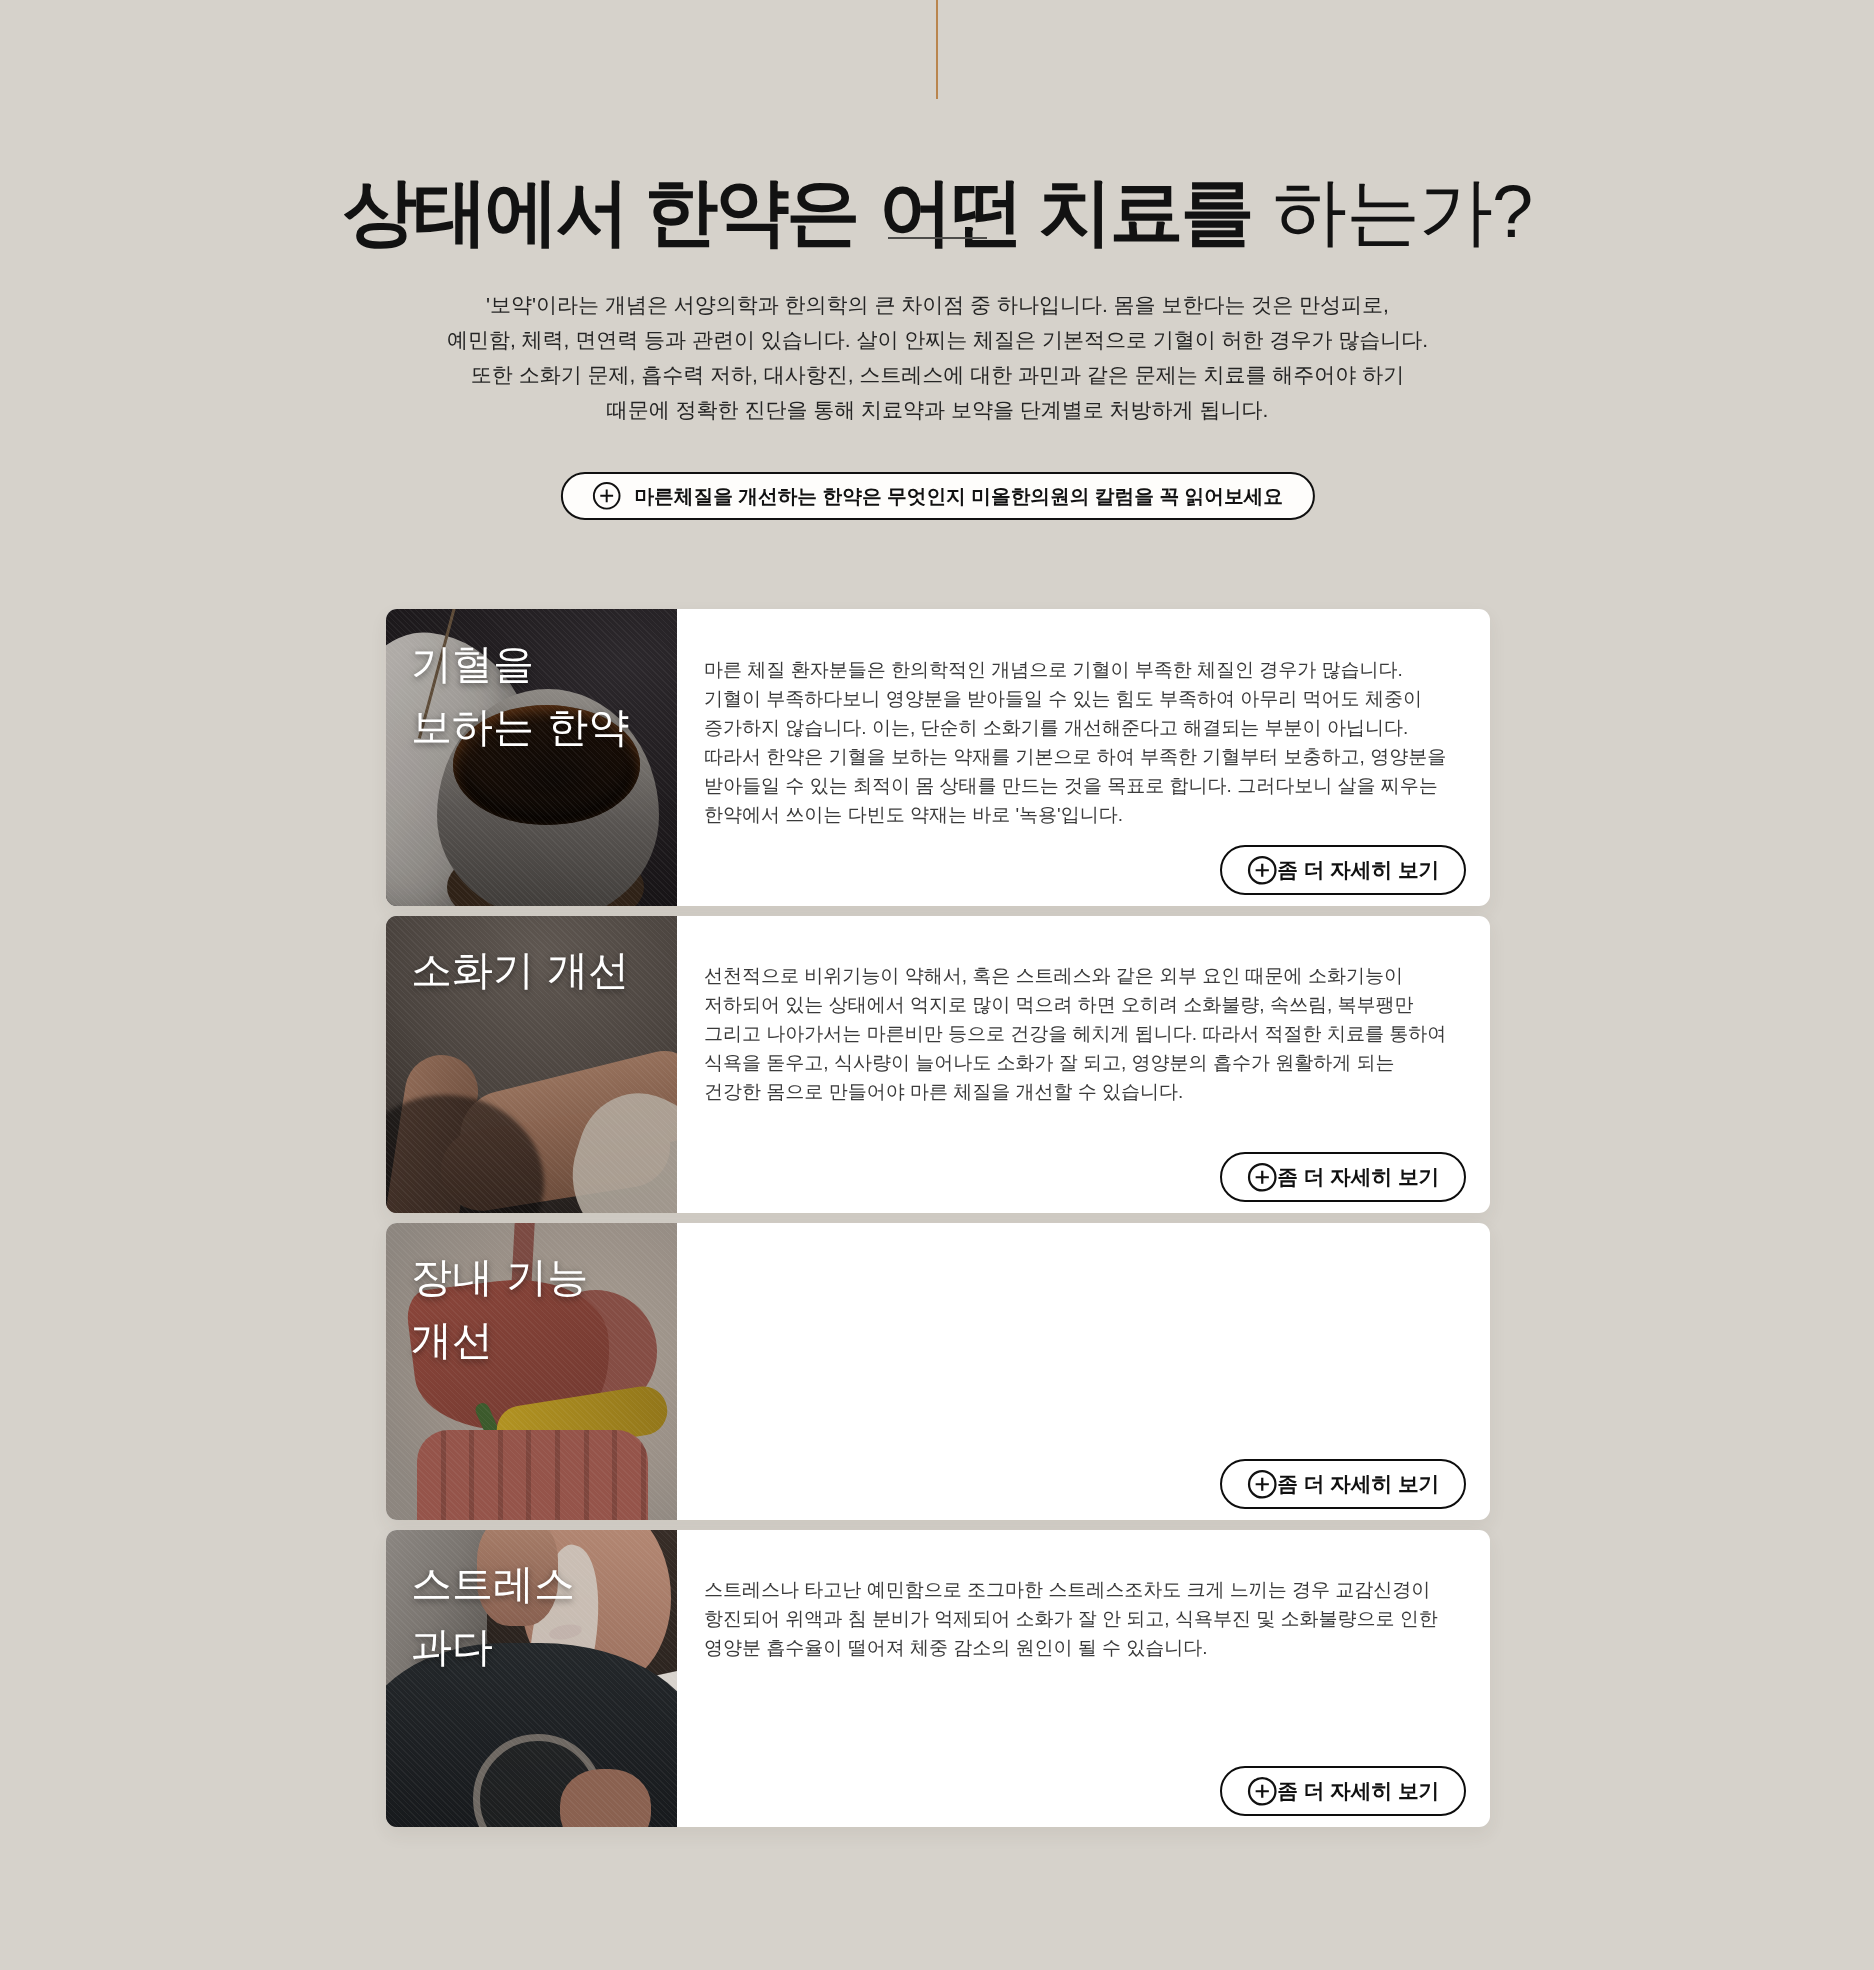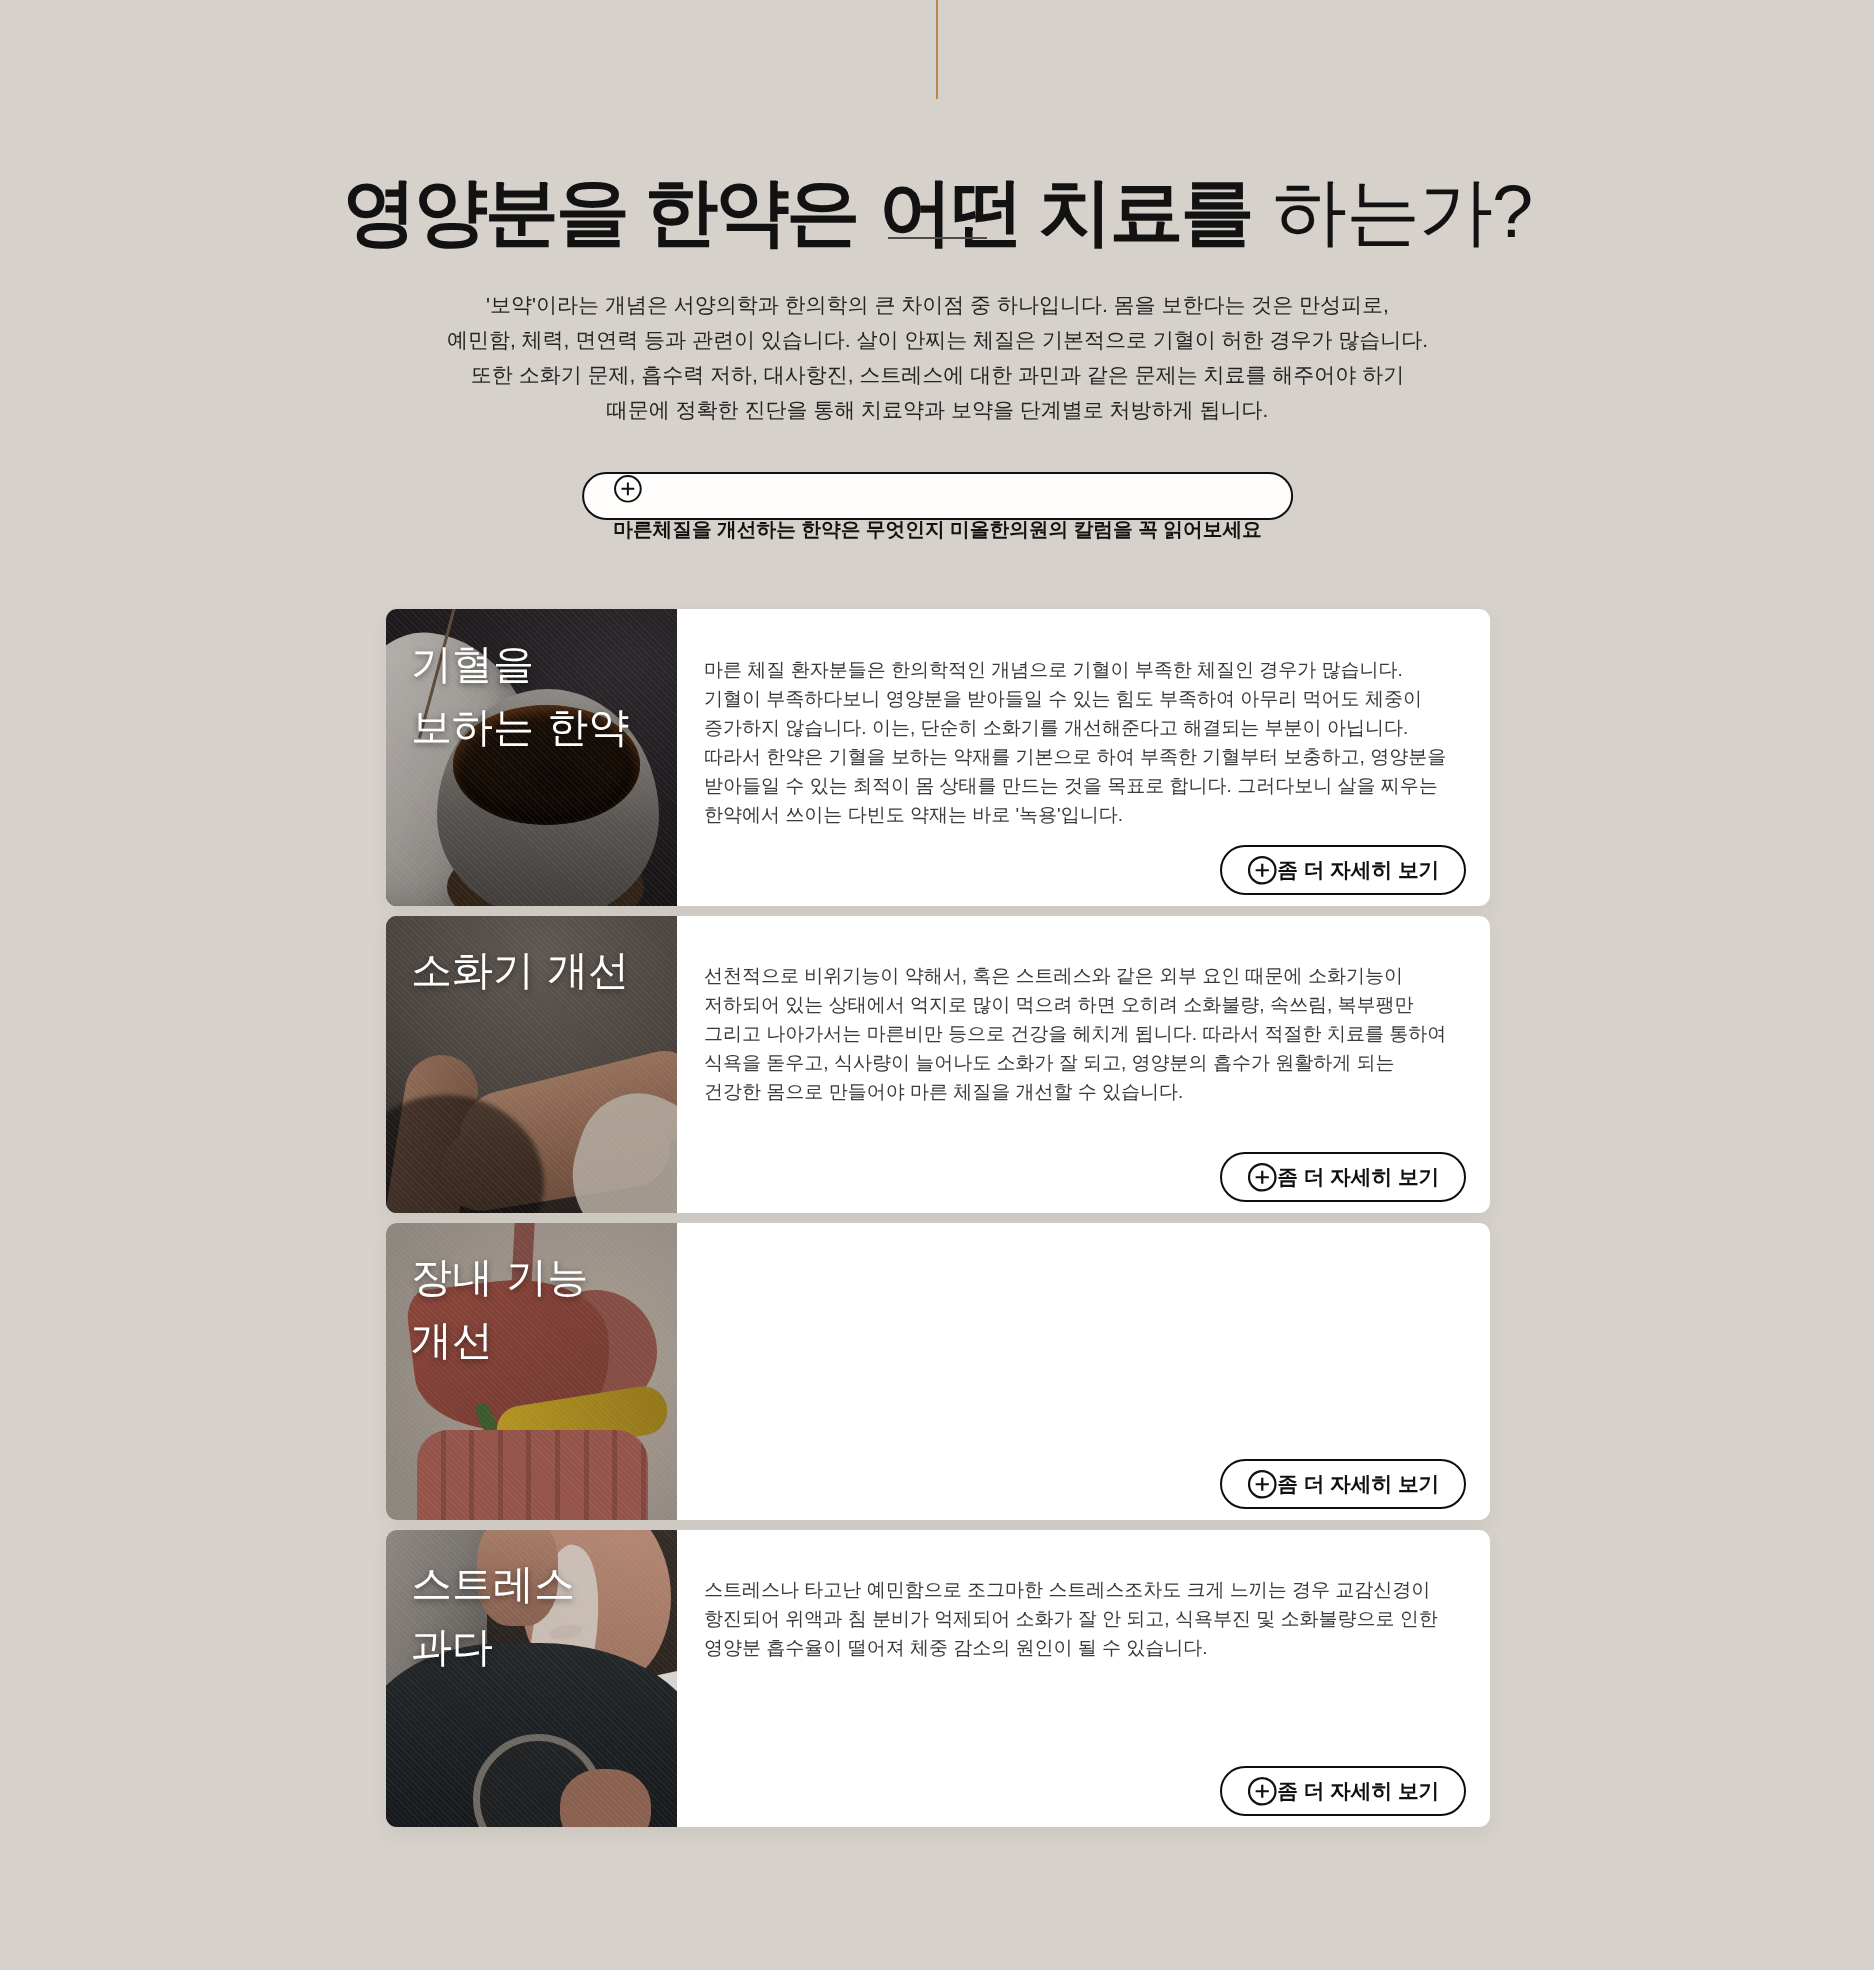--- a/index.html
+++ b/index.html
@@ -19,23 +19,23 @@
   .t-med{font-weight:600;}
   .t-light{font-weight:400;}
 
   .divider{position:absolute;top:237px;left:888px;width:99px;height:2px;background:#4d4c4a;}
 
   .intro{position:absolute;top:266px;left:0;width:100%;text-align:center;
     font-size:21px;line-height:35px;color:#242424;white-space:pre-line;font-weight:500;}
 
   
   .cta{position:absolute;top:472px;left:50%;transform:translateX(-50%);
-    display:flex;align-items:flex-start;gap:12.8px;height:48px;padding:0 29.6px;
+    display:flex;align-items:center;gap:12.8px;height:48px;padding:0 29.6px;
     background:#fefdfb;border:2px solid #101010;border-radius:25.6px;
-    font-size:19.7px;font-weight:700;color:#111;cursor:pointer;white-space:nowrap;flex-direction:column;}
+    font-size:19.7px;font-weight:700;color:#111;cursor:pointer;white-space:nowrap;}
   .icon-plus{flex:none;display:block;}
 
   
   .cards{position:absolute;top:609px;left:50%;transform:translateX(-50%);
     width:1104px;display:flex;flex-direction:column;gap:9.9px;}
   .card{height:297px;background:#ffffff;border-radius:11px;display:flex;overflow:hidden;
     box-shadow:0 7.9px 17.7px rgba(70,58,44,.07);}
   .card-art{width:291px;flex:none;position:relative;overflow:hidden;}
   .card-art::after{content:"";position:absolute;inset:0;z-index:6;pointer-events:none;
     background:repeating-linear-gradient(45deg,rgba(255,255,255,.05) 0 1px,transparent 1px 3.9px);}
@@ -112,21 +112,21 @@
     background:linear-gradient(180deg,#24282b,#141619);border-radius:42% 48% 0 0;}
   .a4-lens{left:87px;bottom:-37px;width:116px;height:116px;border:7.9px solid #6e6862;border-radius:50%;
     background:rgba(42,42,40,.3);}
   .a4-hand2{right:25.6px;bottom:-23.6px;width:91px;height:81px;background:#8a6150;border-radius:45%;}
 </style>
 </head>
 <body>
 
 <div class="accent-line"></div>
 
-<h1 class="title"><span class="t-heavy">영양분을 한약</span><span class="t-med">은 </span><span class="t-heavy">어떤 치료</span><span class="t-med">를 </span><span class="t-light">하는가?</span></h1>
+<h1 class="title"><span class="t-heavy">상태에서 한약</span><span class="t-med">은 </span><span class="t-heavy">어떤 치료</span><span class="t-med">를 </span><span class="t-light">하는가?</span></h1>
 
 <div class="divider"></div>
 
 <p class="intro">'보약'이라는 개념은 서양의학과 한의학의 큰 차이점 중 하나입니다. 몸을 보한다는 것은 만성피로,
 예민함, 체력, 면연력 등과 관련이 있습니다. 살이 안찌는 체질은 기본적으로 기혈이 허한 경우가 많습니다.
 또한 소화기 문제, 흡수력 저하, 대사항진, 스트레스에 대한 과민과 같은 문제는 치료를 해주어야 하기
 때문에 정확한 진단을 통해 치료약과 보약을 단계별로 처방하게 됩니다.</p>
 
 <button class="cta">
   <svg class="icon-plus" width="29.6" height="29.6" viewBox="0 0 30 30">

